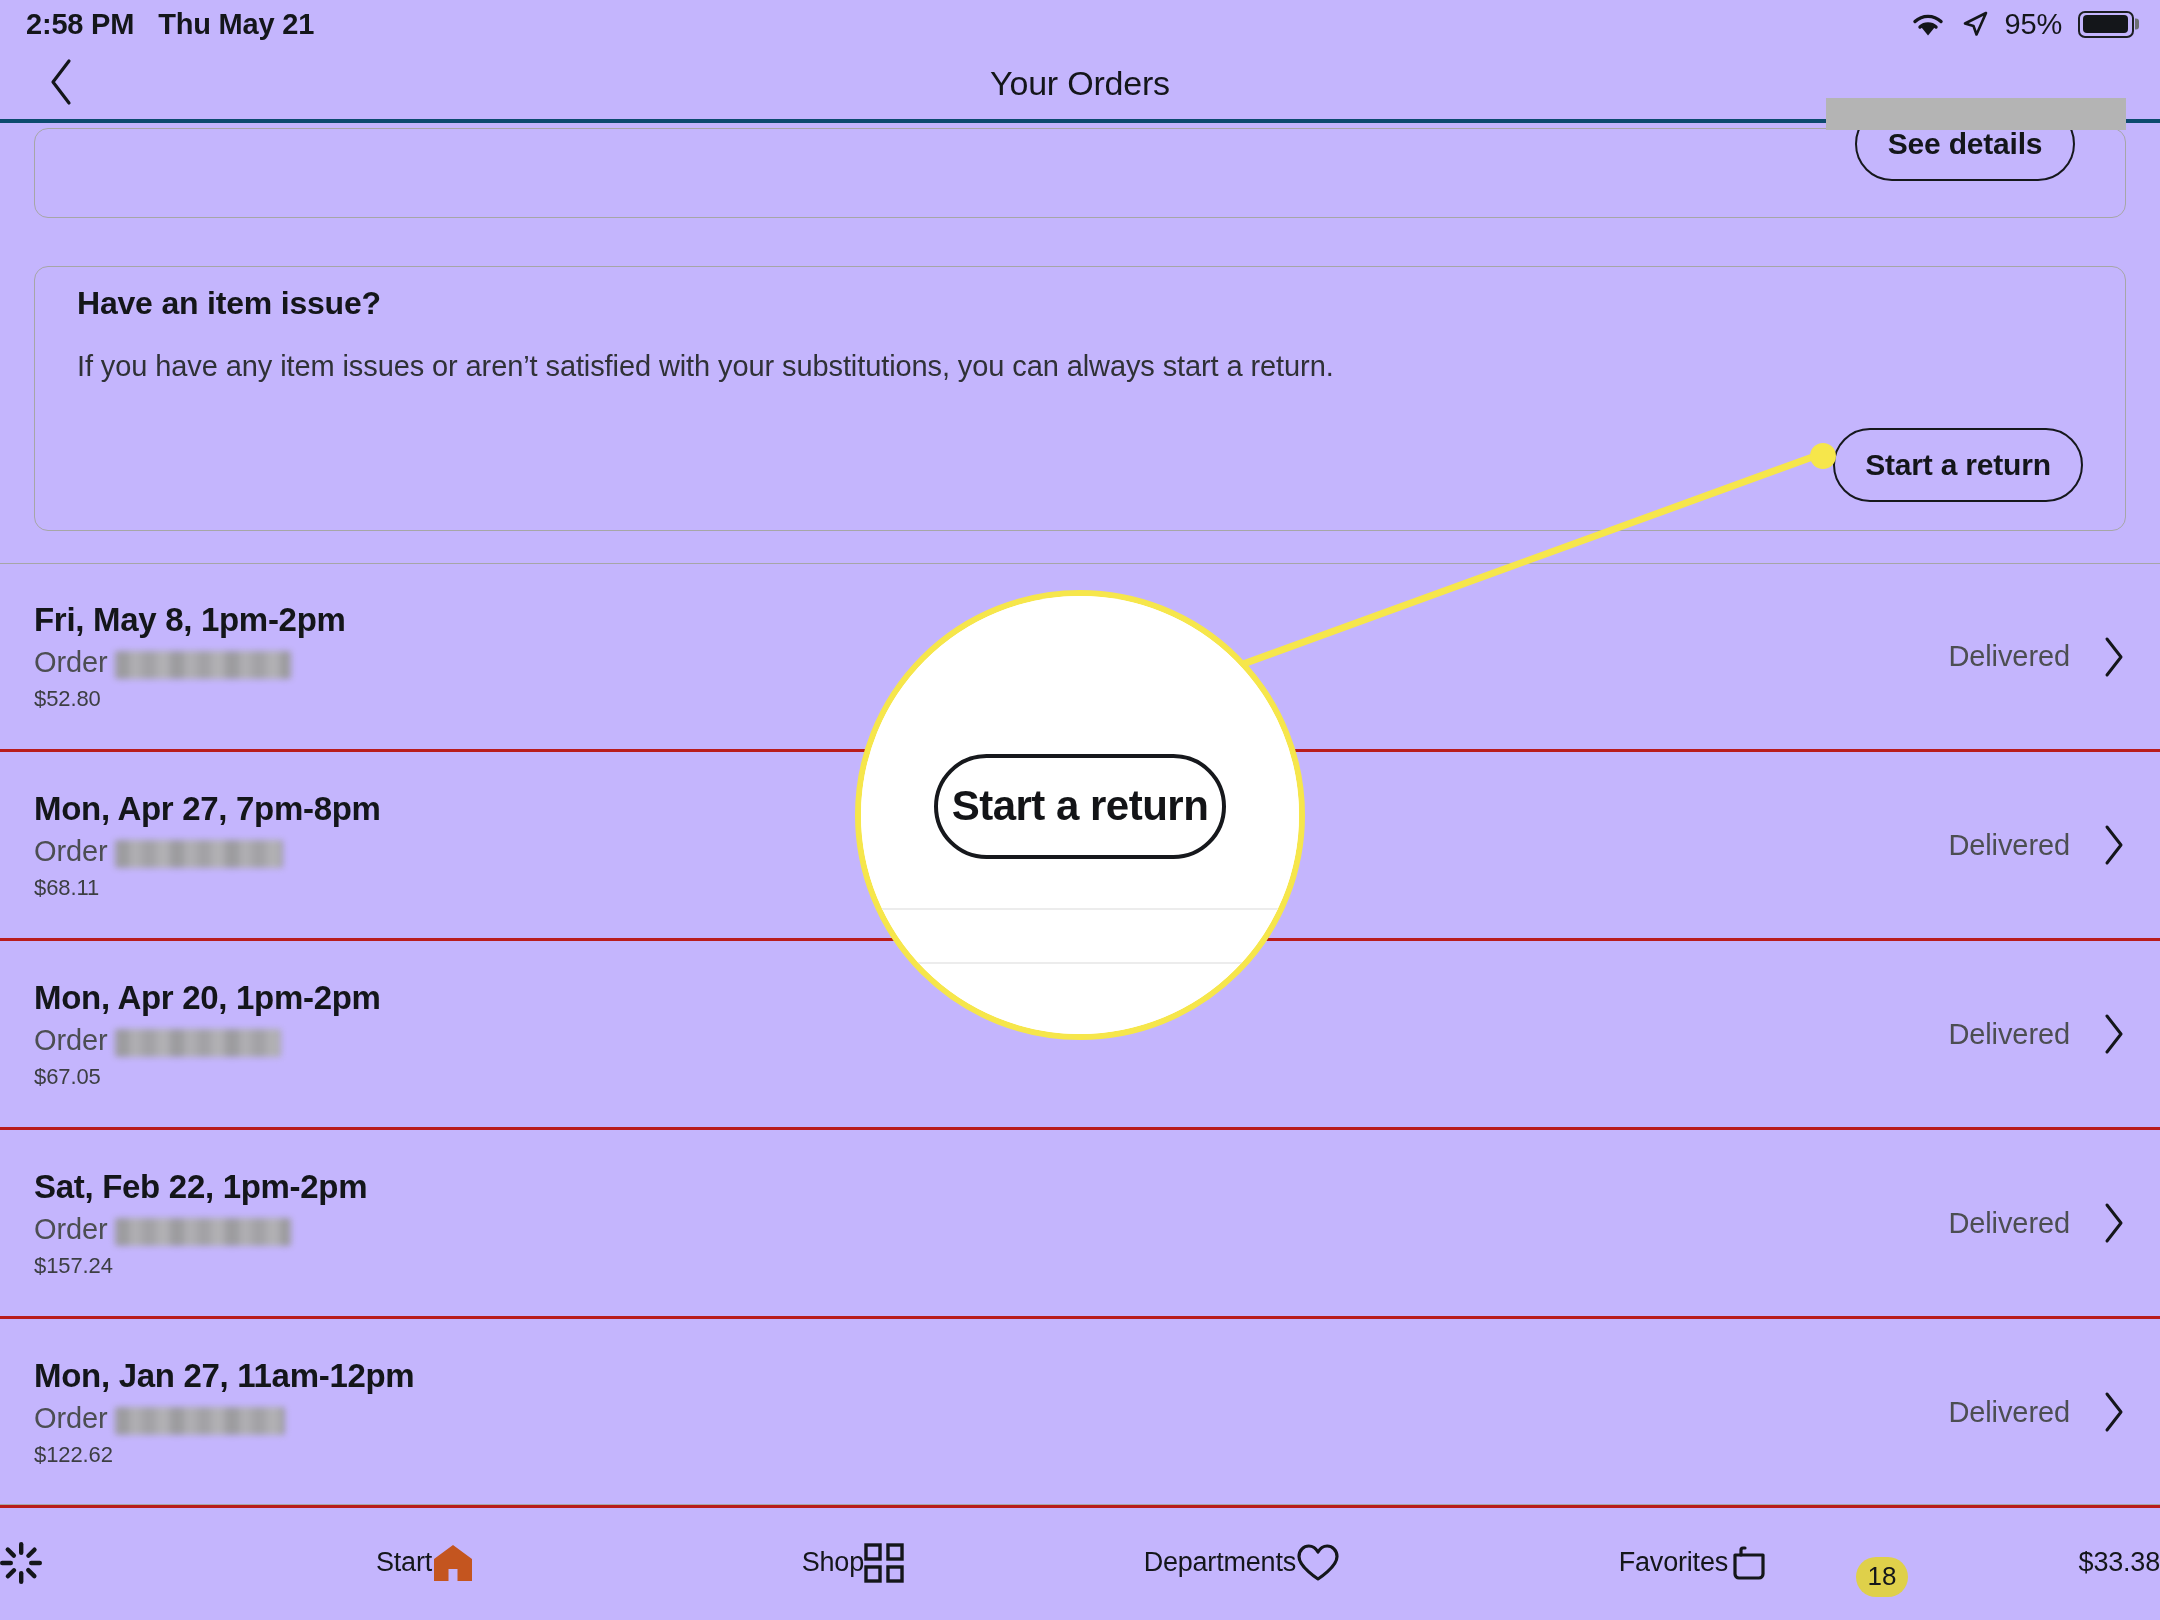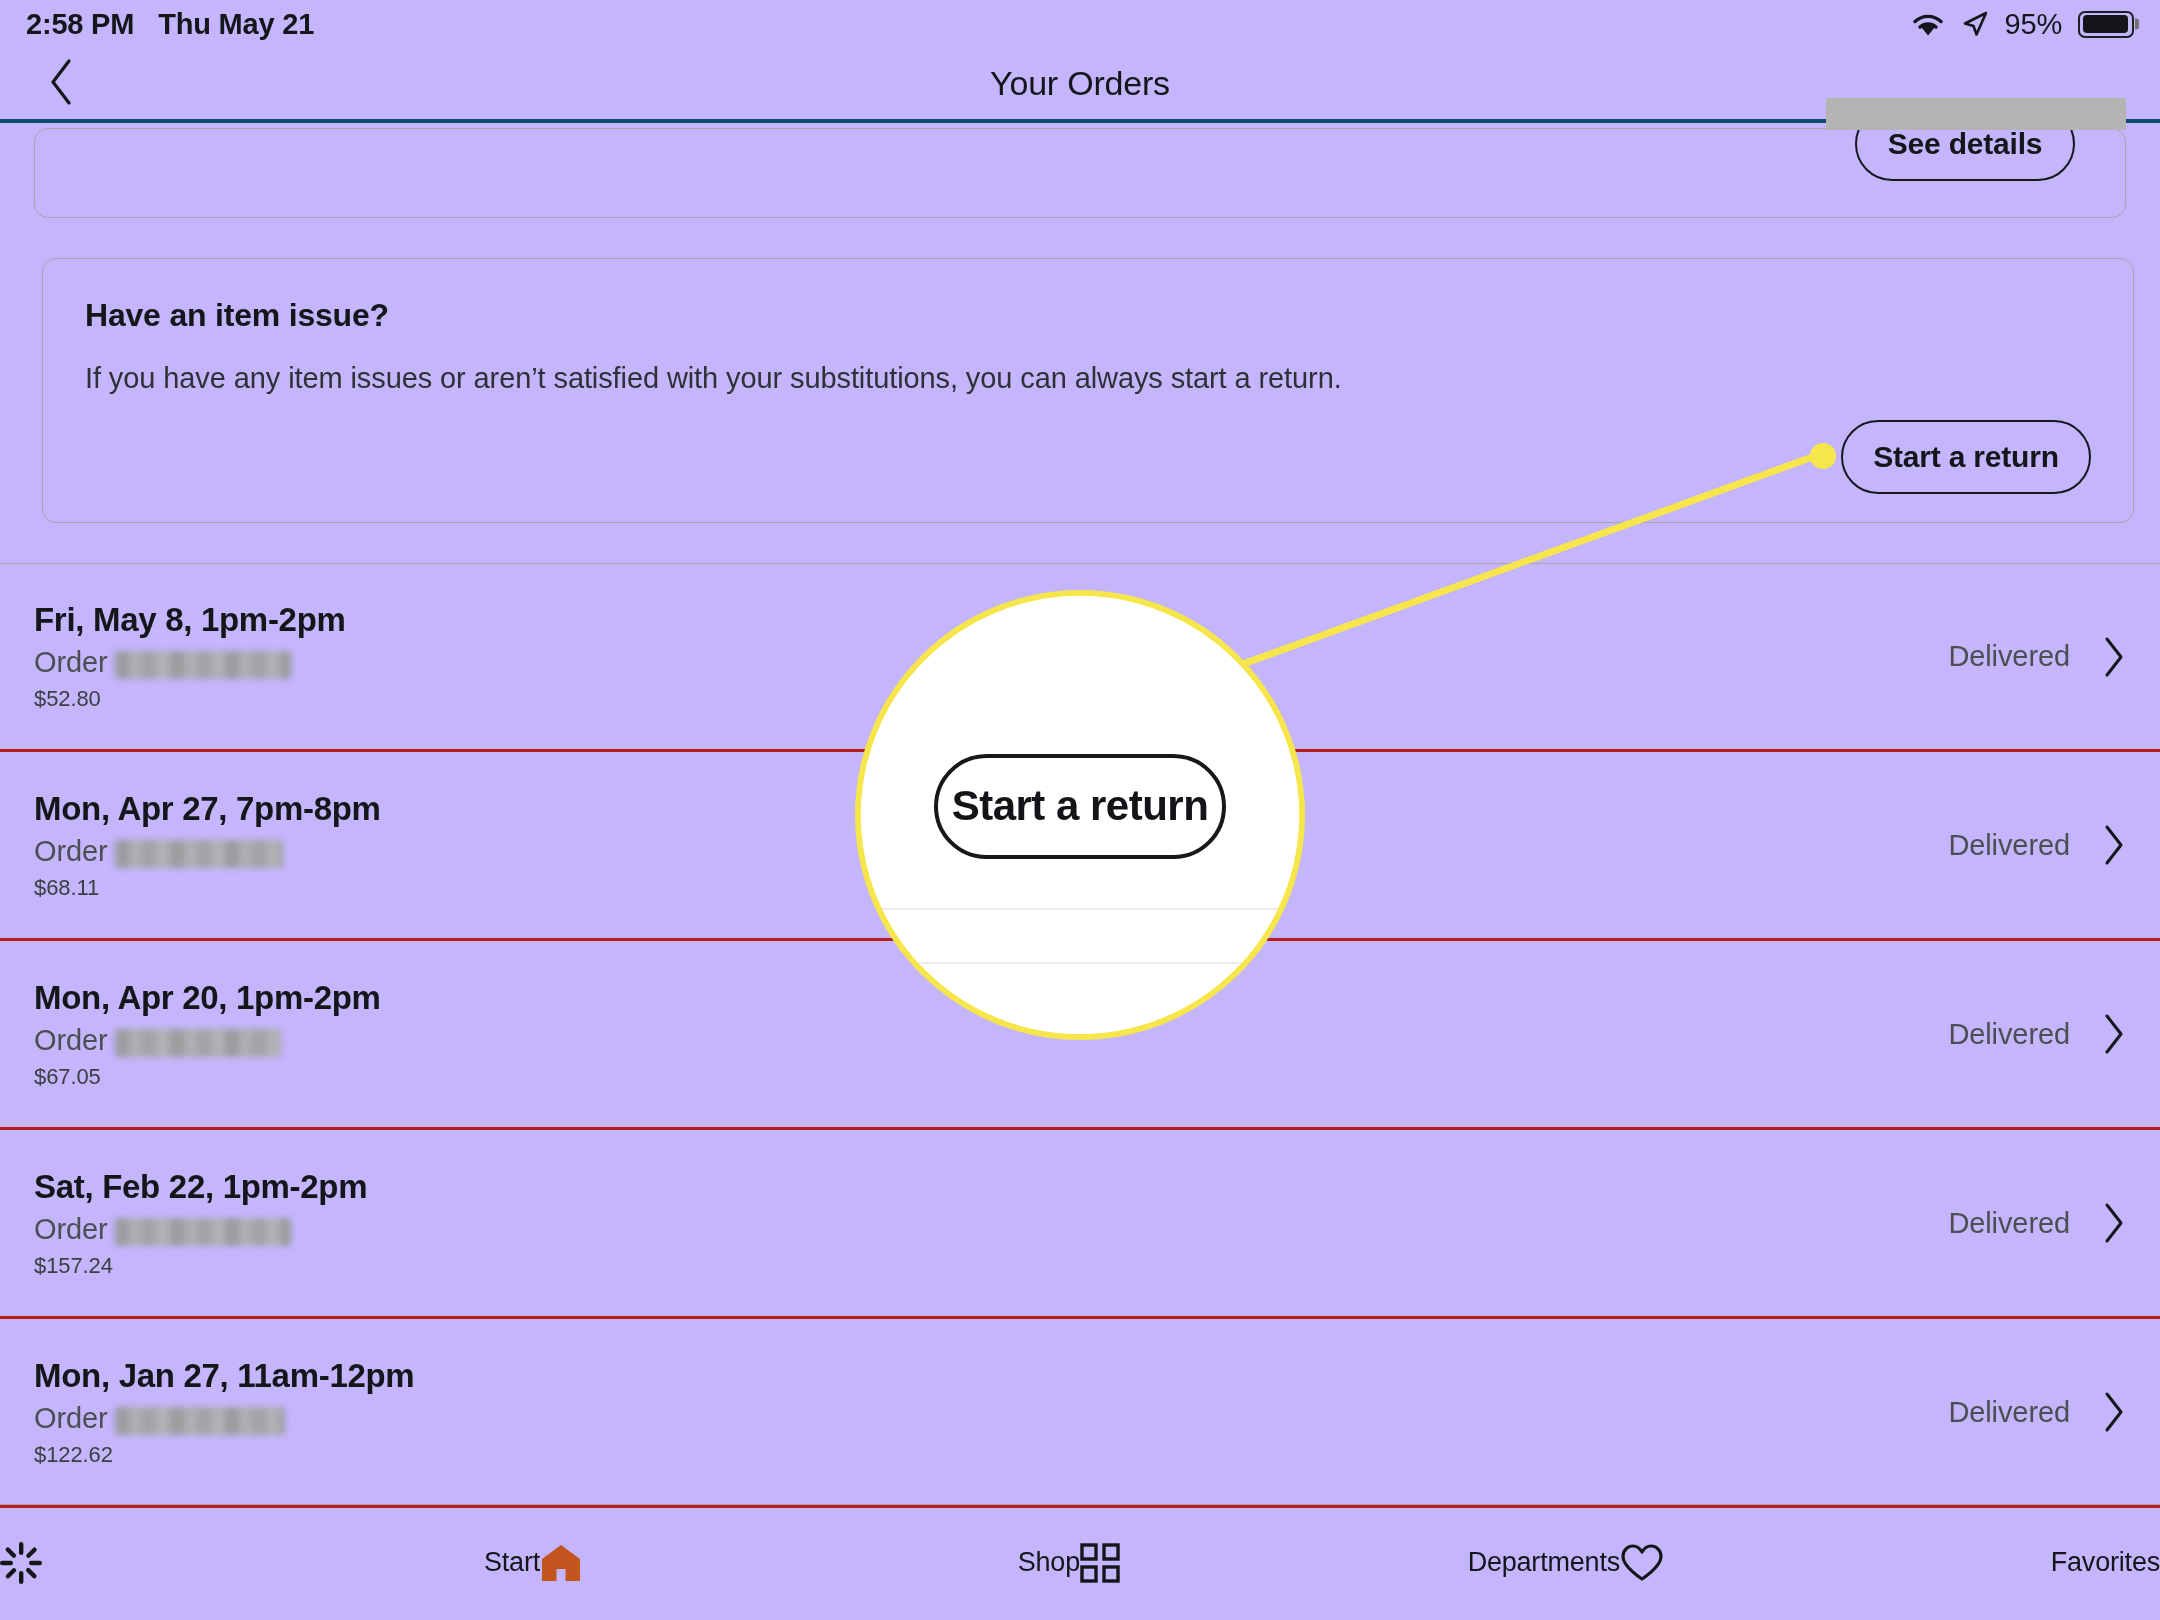--- a/index.html
+++ b/index.html
@@ -100,23 +100,22 @@
   }
   
   #see-details-mask {
     position: absolute;
     right: 34px; top: 98px;
     width: 300px; height: 32px;
     background: #b4b4b4;
   }
 
   #item-issue-card {
-    top: 258px; height: 265px;
-    padding: 38px 42px;
-    margin-left: 8px;
+    top: 266px; height: 265px;
+    padding: 18px 42px;
   }
   #item-issue-title {
     font-size: 32px; font-weight: 700; color: #14161a;
     letter-spacing: -0.2px;
   }
   #item-issue-desc {
     margin-top: 28px;
     font-size: 29px; font-weight: 400; color: #2f3136;
     letter-spacing: -0.1px;
   }
@@ -458,20 +457,30 @@
 
     <div class="nav-item">
       <span class="nav-icon">
         <svg width="44" height="40" viewBox="0 0 44 40">
           <path d="M22 36 C22 36 3 24 3 13.5 C3 7 8 3 12.8 3 C17 3 20.2 5.8 22 9 C23.8 5.8 27 3 31.2 3 C36 3 41 7 41 13.5 C41 24 22 36 22 36 Z" fill="none" stroke="#14161a" stroke-width="3.2" stroke-linejoin="round"></path>
         </svg>
       </span>
       <span class="nav-label">Favorites</span>
     </div>
 
+    <div class="nav-item">
+      <span id="cart-badge">18</span>
+      <span class="nav-icon">
+        <svg width="42" height="40" viewBox="0 0 42 40">
+          <path d="M7 12 L35 12 L35 31 A4 4 0 0 1 31 35 L11 35 A4 4 0 0 1 7 31 Z" fill="none" stroke="#14161a" stroke-width="3.2" stroke-linejoin="round"></path>
+          <path d="M13 12 L13 7 A2 2 0 0 1 15 5 L17 5" fill="none" stroke="#14161a" stroke-width="3.2" stroke-linecap="round"></path>
+        </svg>
+      </span>
+      <span class="nav-label">$33.38</span>
+    </div>
   </div>
 
   <svg id="callout-line">
     <line x1="1078" y1="724" x2="1818" y2="455" stroke="#f6e64b" stroke-width="7" stroke-linecap="round"></line>
   </svg>
   <div id="callout-dot"></div>
 
   <div id="magnifier">
     <div id="magnifier-inner">
       <div class="mag-divider" style="top:312px;"></div>

